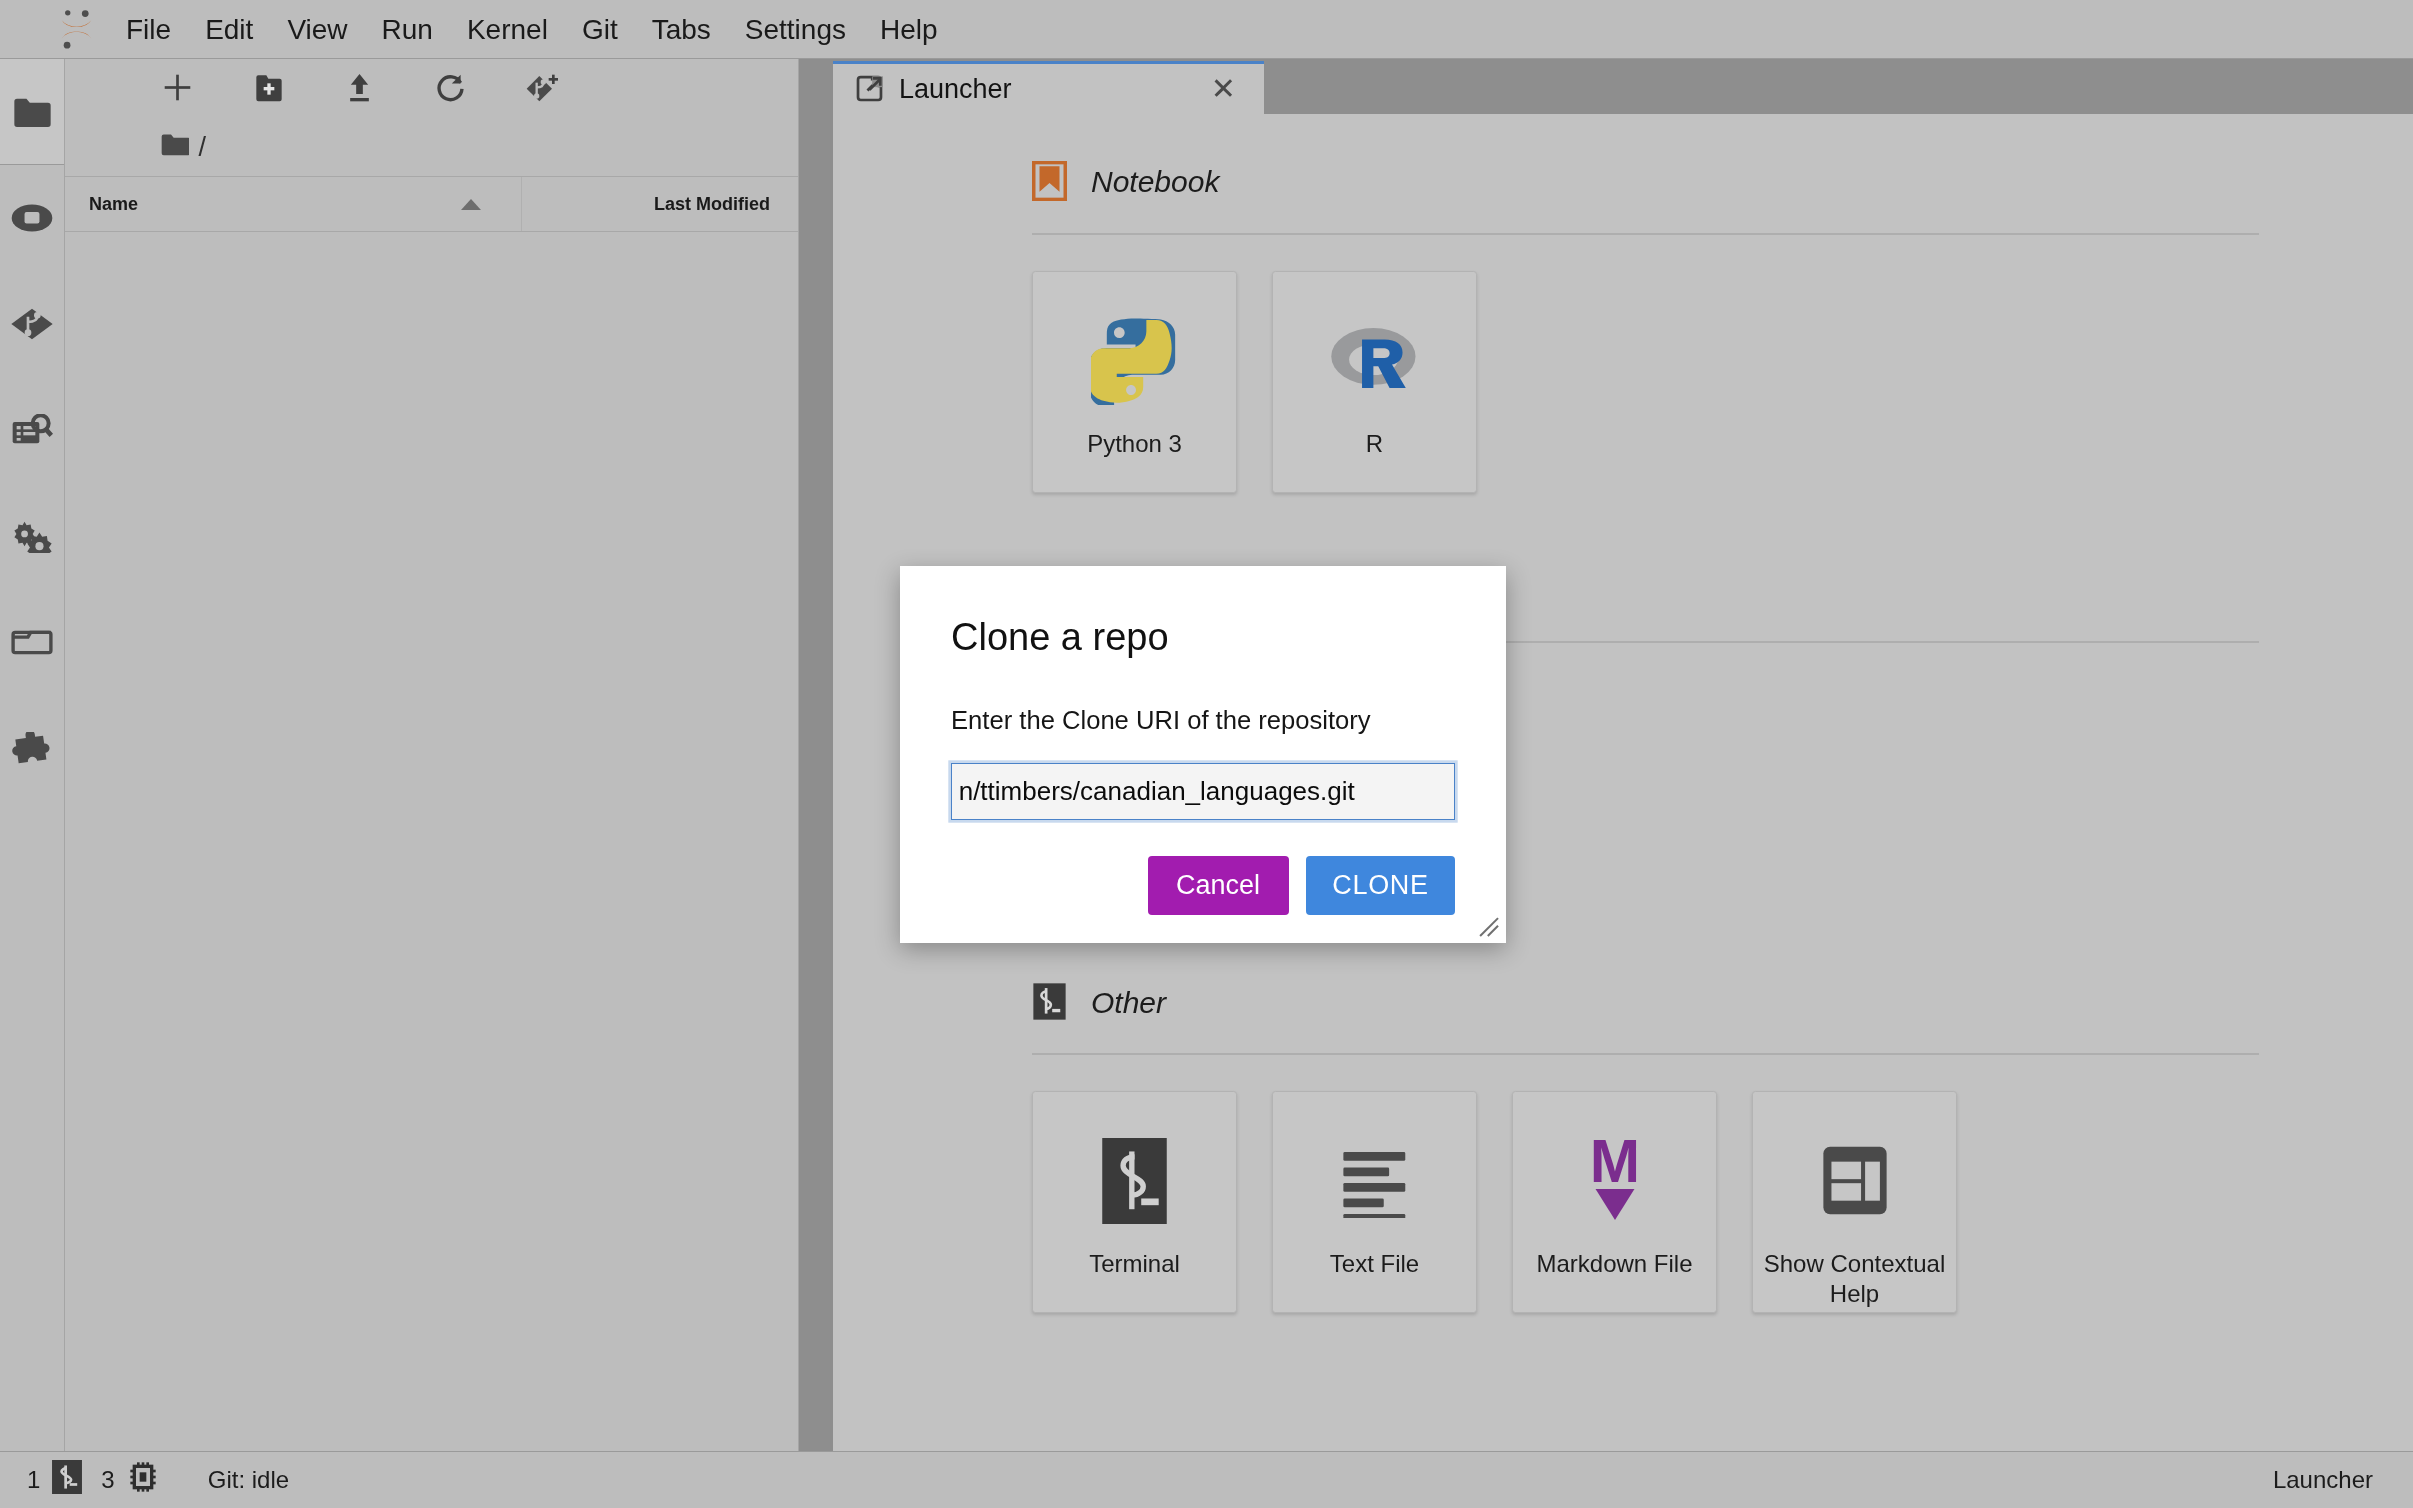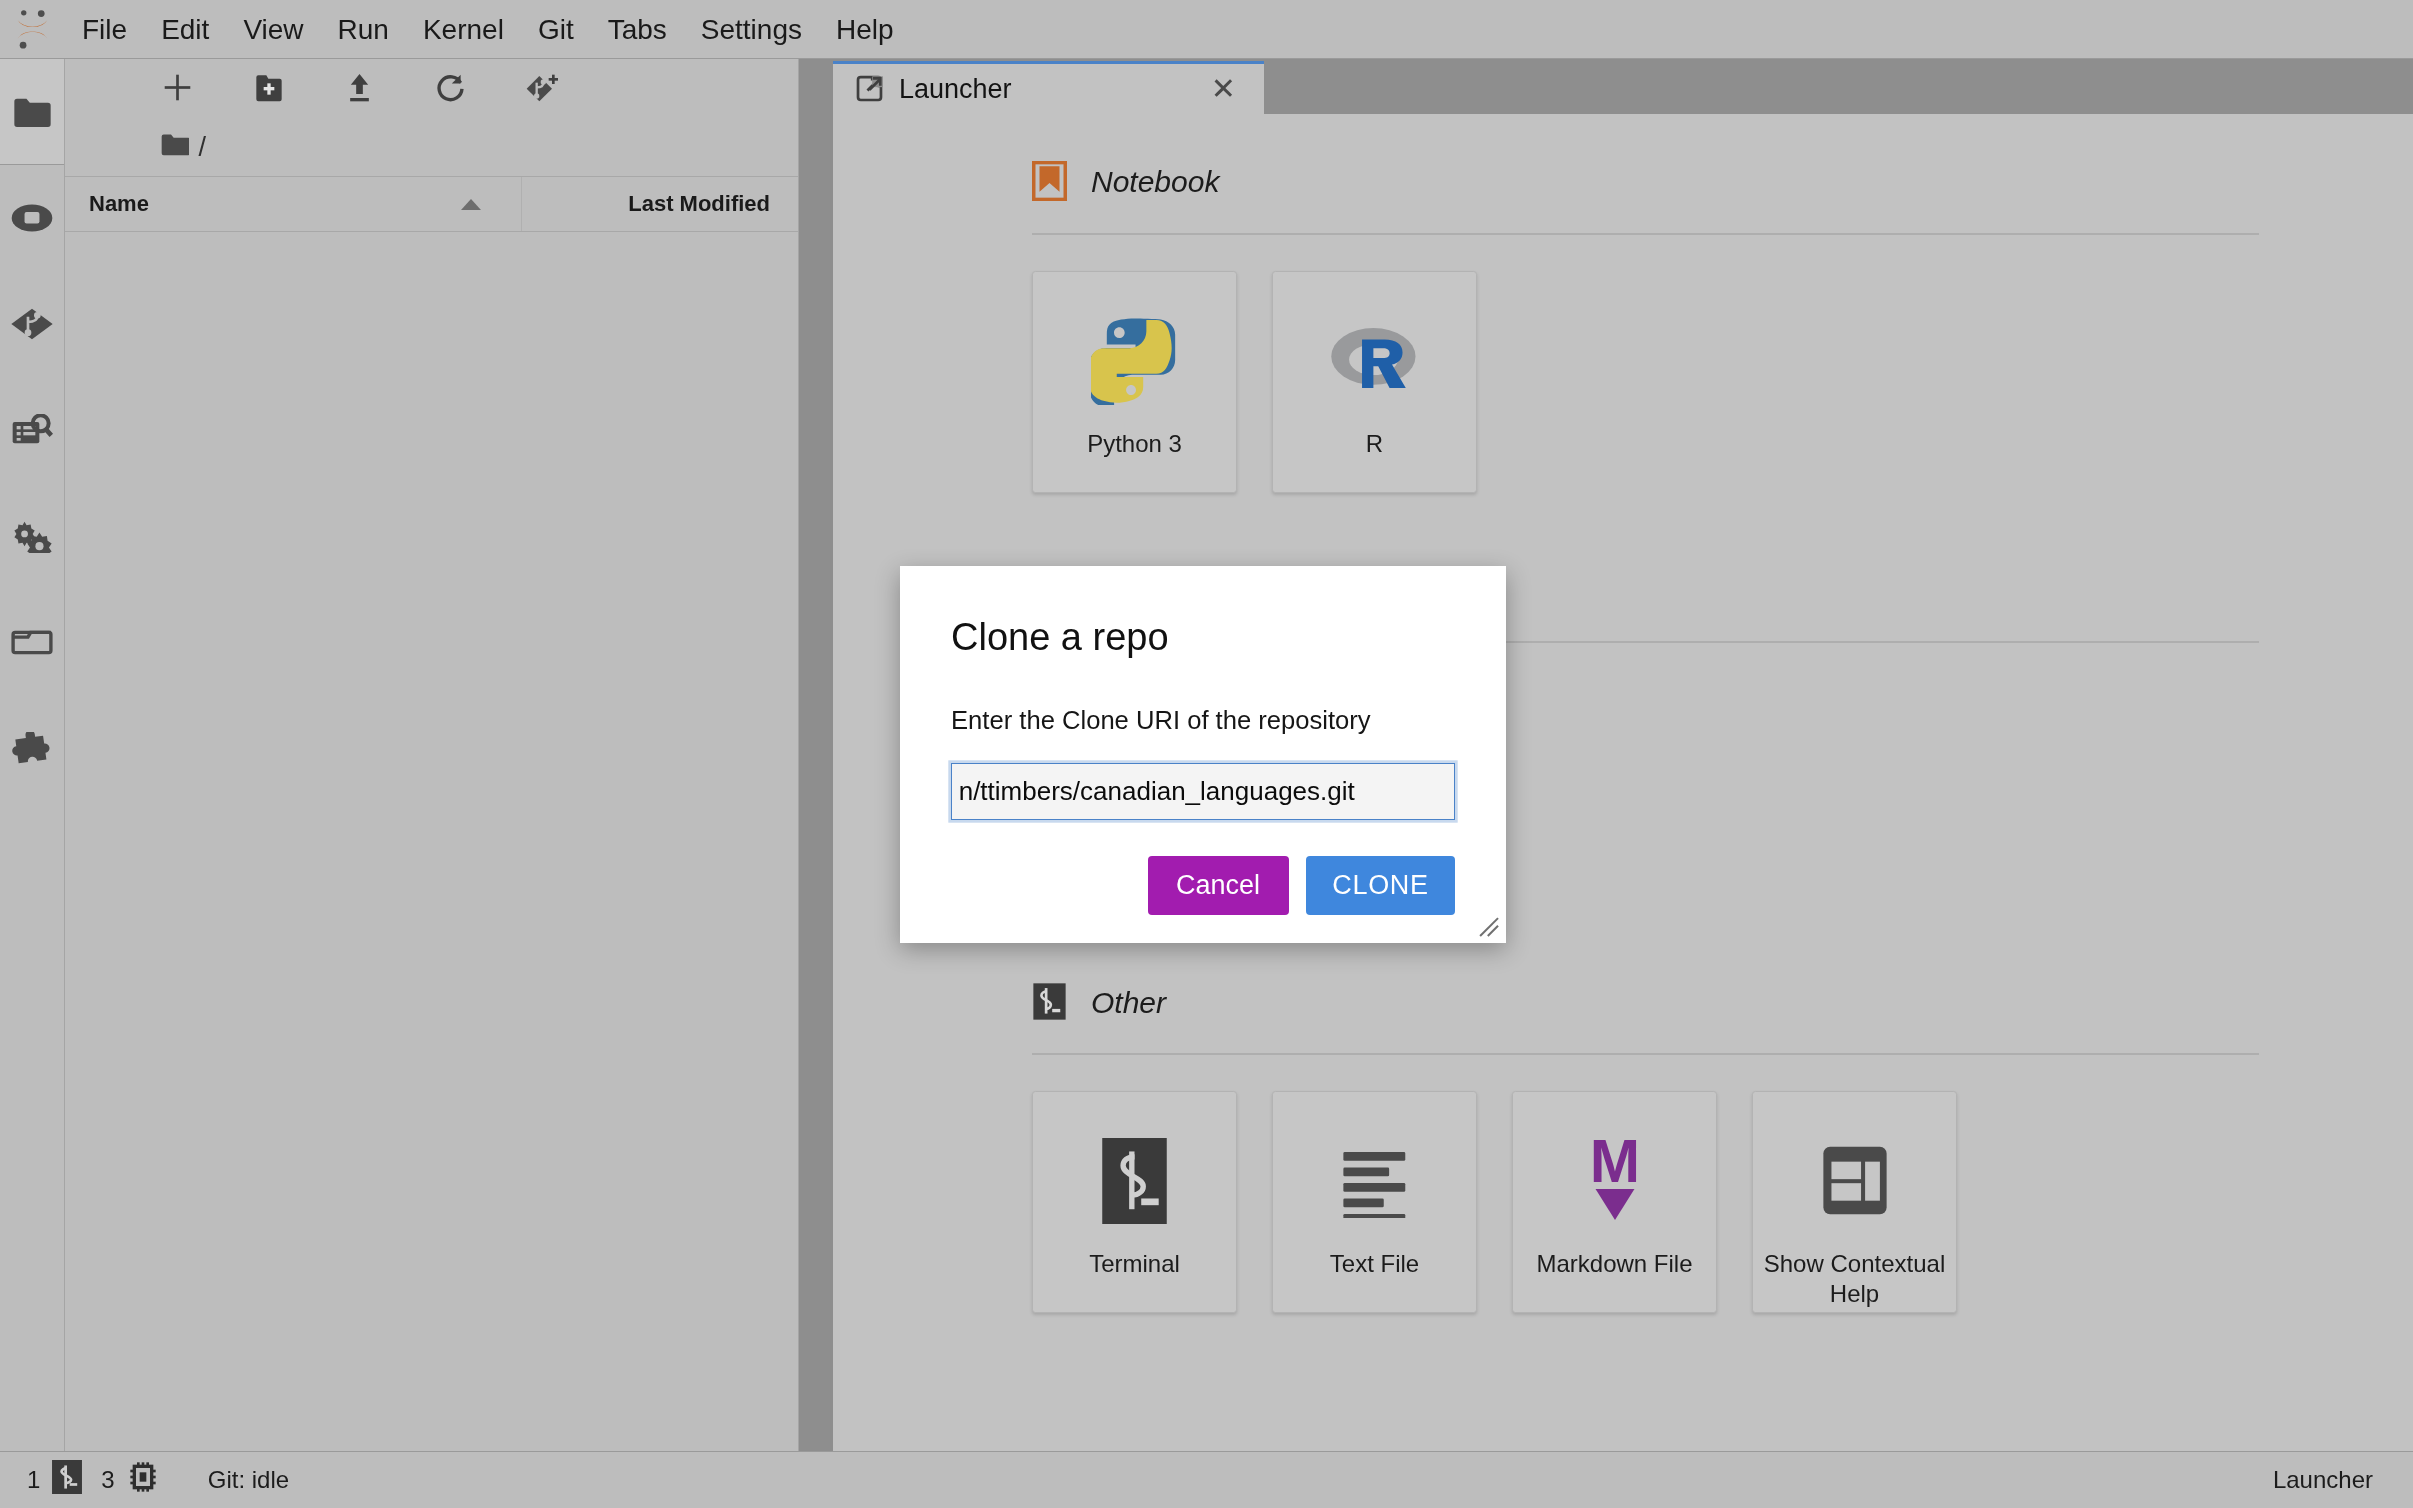--- a/index.html
+++ b/index.html
@@ -17,20 +17,21 @@
     background: #bdbdbd;
   }
 
   
   .menubar {
     height: 59px;
     background: #bdbdbd;
     display: flex; align-items: center;
     flex: 0 0 59px;
     border-bottom: 1.3px solid #9a9a9a;
+    padding-left: 44px;
   }
   .jupyter-logo {
     width: 65px; height: 59px;
     display: flex; align-items: center; justify-content: center;
     flex: 0 0 65px;
   }
   .menu-item {
     font-size: 28px;
     padding: 0 17px;
     line-height: 59px;
@@ -83,21 +84,21 @@
     padding-left: 96px;
     gap: 9.4px;
     font-size: 25.6px;
     border-bottom: 1.3px solid #a8a8a8;
   }
   .fb-crumb-sep { color: #303030; font-size: 27px; }
   .fb-header {
     height: 55px; flex: 0 0 55px;
     display: flex; align-items: center;
     border-bottom: 1.3px solid #a8a8a8;
-    font-size: 22px; font-weight: bold;
+    font-size: 18px; font-weight: bold;
     color: #1a1a1a;
   }
   .fb-col-name {
     flex: 1 1 auto; display: flex; align-items: center;
     padding-left: 24px;
     border-right: 1.3px solid #b0b0b0;
     height: 100%;
     cursor: pointer;
   }
   .fb-col-name .lbl { flex: 1 1 auto; }

